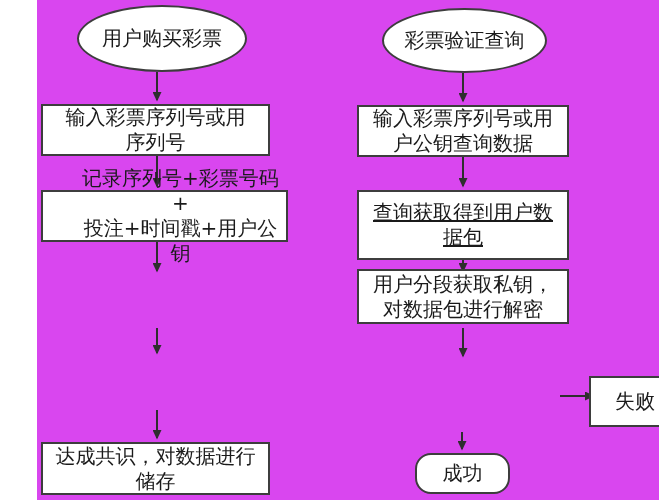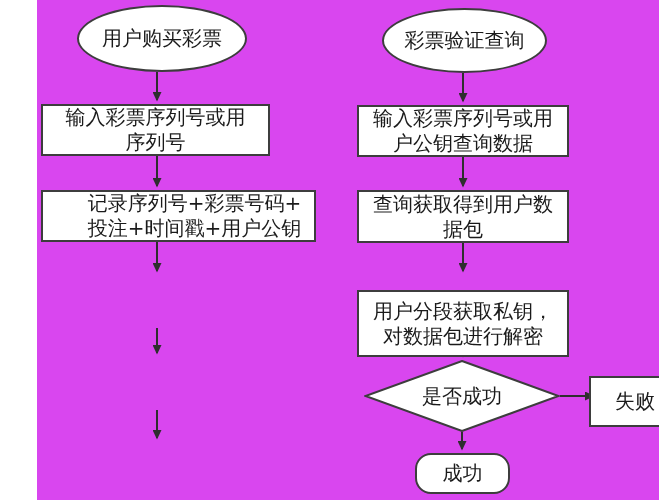--- a/index.html
+++ b/index.html
@@ -36,29 +36,29 @@
     line-height: 25px;
     white-space: pre-line;
     font-weight: 500;
   }
   .oval {
     border-radius: 50%;
   }
   
   .oval-l  { left: 40px;  top: 5px;   width: 170px; height: 67px; }
   .box-l1  { left: 4px;   top: 104px; width: 229px; height: 52px; }
-  .box-l2  { left: 4px;   top: 190px; width: 275px; height: 52px; padding-left: 32px; }
+  .box-l2  { left: 4px;   top: 190px; width: 247px; height: 52px; padding-left: 32px; }
   .box-l3  { left: 4px;   top: 275px; width: 229px; height: 53px; }
   .box-l4  { left: 4px;   top: 357px; width: 229px; height: 53px; }
   .box-l5  { left: 4px;   top: 442px; width: 229px; height: 53px; }
   
   .oval-r  { left: 345px; top: 8px;   width: 165px; height: 65px; }
   .box-r1  { left: 320px; top: 105px; width: 212px; height: 52px; }
-  .box-r2  { left: 320px; top: 190px; width: 212px; height: 53px; }
-  .box-r3  { left: 320px; top: 290px; width: 212px; height: 67px; }
+  .box-r2  { left: 320px; top: 190px; width: 212px; height: 70px; text-decoration: underline; }
+  .box-r3  { left: 320px; top: 269px; width: 212px; height: 55px; }
   .box-fail    { left: 552px; top: 376px; width: 92px; height: 51px; }
   .box-success { left: 378px; top: 453px; width: 95px; height: 41px; border-radius: 16px; }
   .diamond-wrap {
     position: absolute;
     left: 327px; top: 360px;
     width: 196px; height: 72px;
   }
   .diamond-wrap svg {
     position: absolute;
     left: 0; top: 0;
@@ -98,32 +98,28 @@
     <line x1="426" y1="328" x2="426" y2="356" stroke="#2e2e2e" stroke-width="2" marker-end="url(#ah)"></line>
     <line x1="425" y1="432" x2="425" y2="449" stroke="#2e2e2e" stroke-width="2" marker-end="url(#ah)"></line>
     <line x1="523" y1="396" x2="556" y2="396" stroke="#2e2e2e" stroke-width="2" marker-end="url(#ah)"></line>
   </svg>
 
   <div class="node oval oval-l">用户购买彩票</div>
   <div class="node box-l1">输入彩票序列号或用
 序列号</div>
   <div class="node box-l2">记录序列号+彩票号码+
 投注+时间戳+用户公钥</div>
+  <div class="node box-l5">达成共识，对数据进行
+储存</div>
 
   <div class="node box-r1">输入彩票序列号或用
 户公钥查询数据</div>
   <div class="node oval oval-r">彩票验证查询</div>
   <div class="node box-r2">查询获取得到用户数
 据包</div>
   <div class="node box-r3">用户分段获取私钥，
 对数据包进行解密</div>
 
-  <div class="diamond-wrap">
-    <svg width="196" height="72" viewBox="0 0 196 72">
-      <polygon points="98,1 194.5,36 98,71 1.5,36" fill="#ffffff" stroke="#3d3d3d" stroke-width="2"></polygon>
-    </svg>
-    <div class="diamond-label">是否成功</div>
-  </div>
 
   <div class="node box-fail">失败</div>
   <div class="node box-success">成功</div>
 
 </div>
 
 </body></html>

